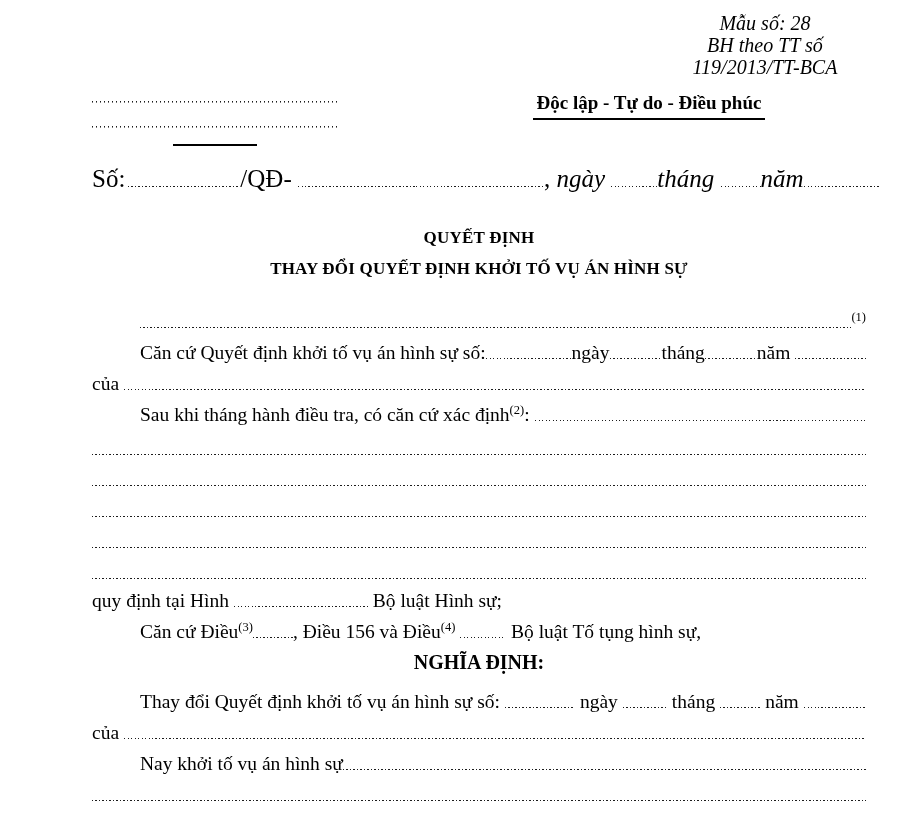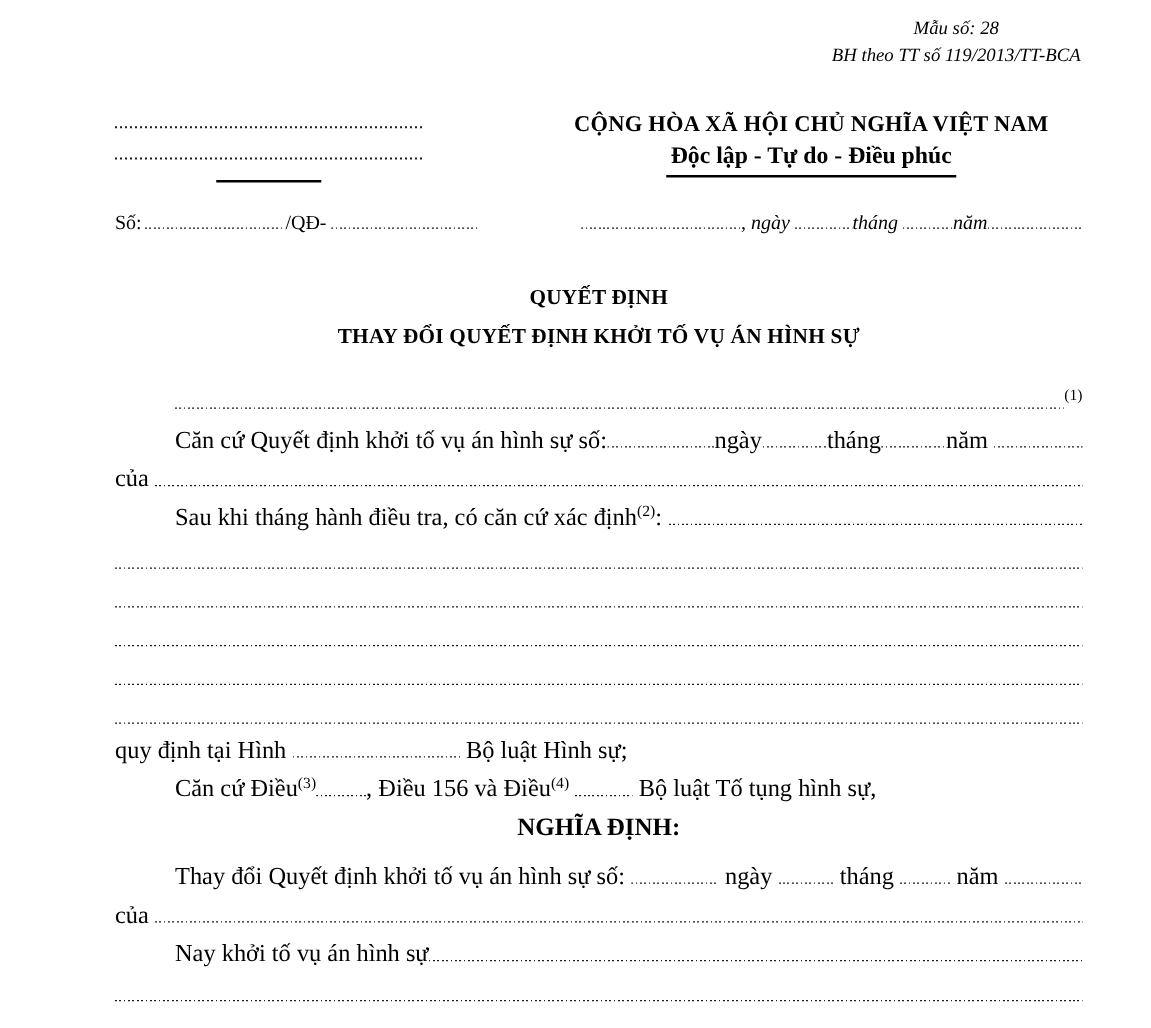--- a/index.html
+++ b/index.html
@@ -22,21 +22,21 @@
     background-position:0 100%;
   }
   .w40{width:40px}.w44{width:44px}.w46{width:46px}
   .w52{width:52px}.w70{width:70px}.w76{width:76px}
   .w86{width:86px}.w112{width:112px}.w118{width:118px}.w128{width:128px}.w134{width:134px}
   .ml3{margin-left:3px}.ml5{margin-left:5px}.mr5{margin-right:5px}
 
   
   .form-meta{
     position:absolute; top:12px; right:44px; width:224px;
-    text-align:center; font-style:italic; font-size:15px; line-height:22px;
+    text-align:center; font-style:italic; font-size:20px; line-height:22px;
   }
 
   
   .header-row{
     position:absolute; top:88px; left:92px; right:55px;
     display:flex; justify-content:space-between;
   }
   .header-left{ width:246px; }
   .dotline{
     width:100%; height:15px;
@@ -50,21 +50,21 @@
   .motto-wrap{ margin-top:3px; }
   .motto{
     display:inline-block; font-weight:bold; font-size:19px; line-height:24px;
     border-bottom:2px solid #000; padding:0 4px 3px;
   }
 
   
   .numdate-row{
     position:absolute; top:163px; left:92px; right:55px;
     display:flex; justify-content:space-between;
-    font-size:16px; line-height:31px; white-space:nowrap;
+    font-size:25px; line-height:31px; white-space:nowrap;
   }
   .date-right i{ font-style:italic; }
 
   
   .title-block{
     position:absolute; top:222px; left:92px; right:55px;
     text-align:center; font-weight:bold; font-size:17px; line-height:31px;
     letter-spacing:.2px;
   }
 
@@ -97,21 +97,20 @@
     <div>BH theo TT số 119/2013/TT-BCA</div>
   </div>
 
   <div class="header-row">
     <div class="header-left">
       <div class="dotline"></div>
       <div class="dotline"></div>
       <div class="short-rule"></div>
     </div>
     <div class="header-right">
-      <div class="national">CỘNG HÒA XÃ HỘI CHỦ NGHĨA VIỆT NAM</div>
       <div class="motto-wrap">
         <span class="motto">Độc lập - Tự do - Điều phúc</span>
       </div>
     </div>
   </div>
 
   <div class="numdate-row">
     <div class="num-left">
       <span>Số:</span><span class="dots w112 ml3"></span><span>/QĐ-</span>
       <span class="dots w118"></span>

